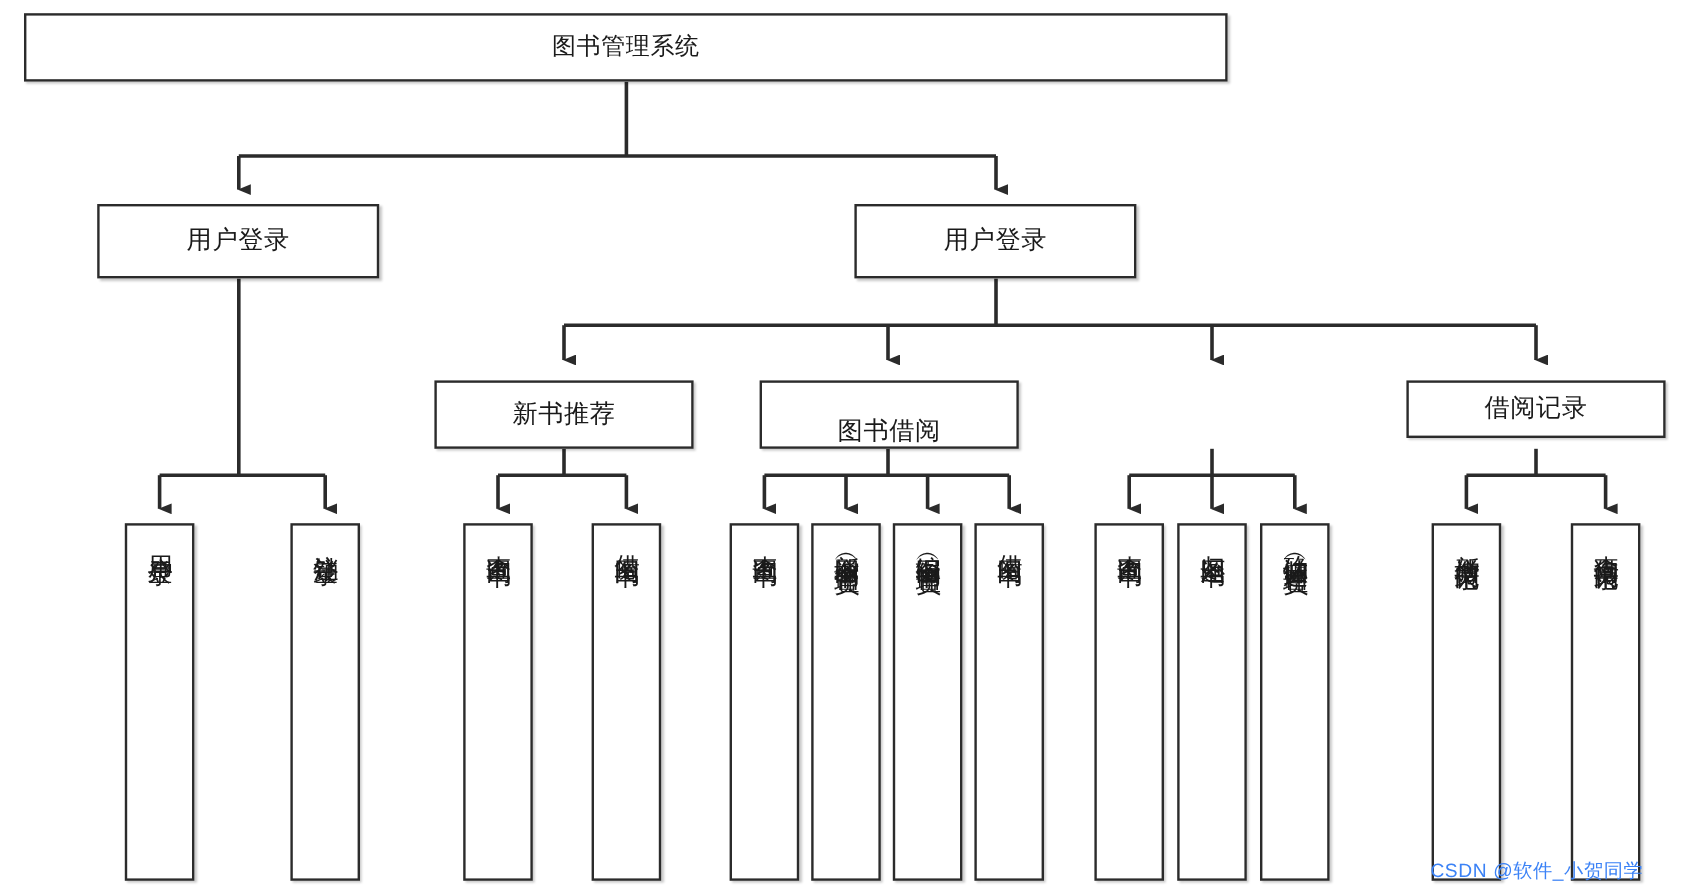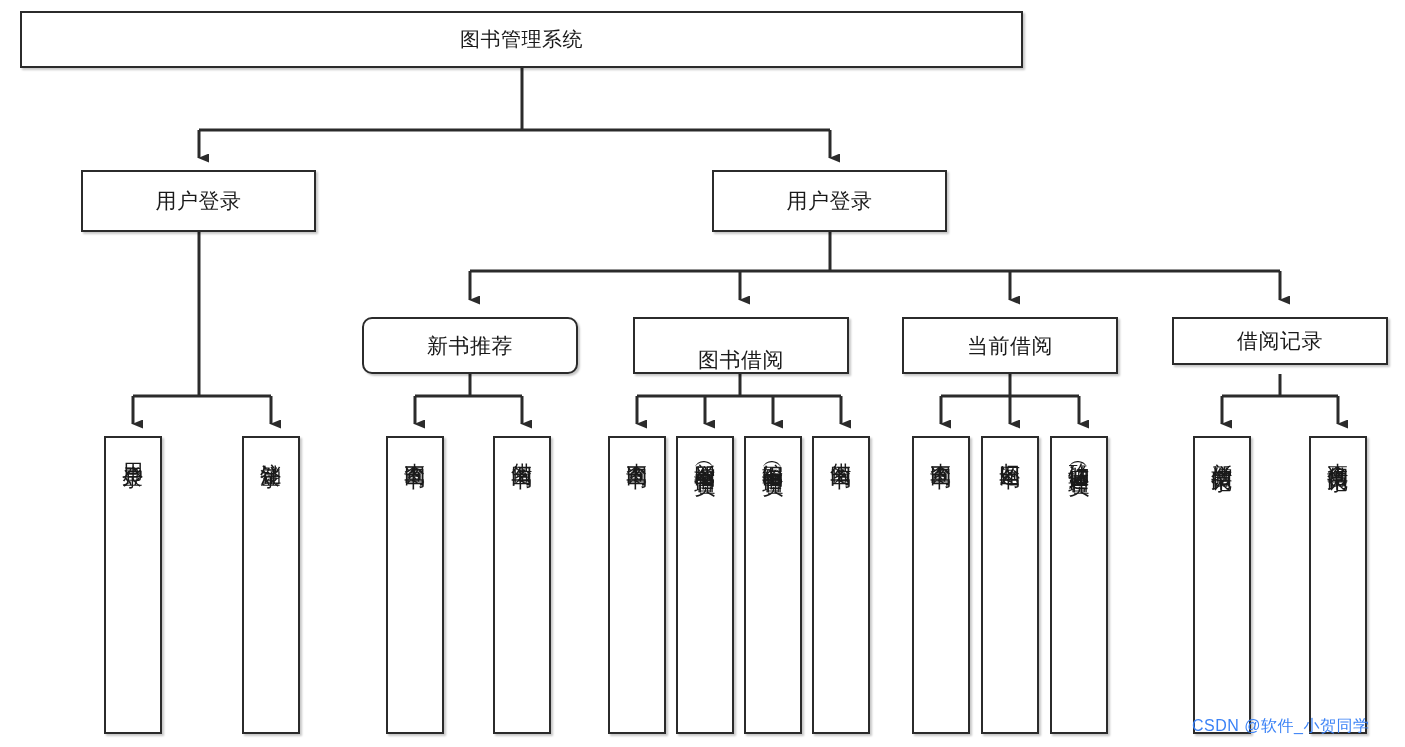--- a/index.html
+++ b/index.html
@@ -129,31 +129,28 @@
   </div>
 
   <div class="node" style="left:81px; top:170px; width:235px; height:62px;">
     <span class="label">用户登录</span>
   </div>
 
   <div class="node" style="left:712px; top:170px; width:235px; height:62px;">
     <span class="label">用户登录</span>
   </div>
 
-  <div class="node" style="left:362px; top:317px; width:216px; height:57px;border-radius:10px;">
+  <div class="node" style="left:362px; top:317px; width:216px; height:57px;">
     <span class="label">新书推荐</span>
   </div>
 
   <div class="node" style="left:633px; top:317px; width:216px; height:57px;align-items:flex-end;">
     <span class="label">图书借阅</span>
   </div>
 
-  <div class="node" style="left:902px; top:317px; width:216px; height:57px;">
-    <span class="label">当前借阅</span>
-  </div>
 
   <div class="node" style="left:1172px; top:317px; width:216px; height:48px;">
     <span class="label">借阅记录</span>
   </div>
 
   <div class="node vertical" style="left:104px; top:436px; width:58px; height:298px;">
     <span class="label">用户登录</span>
   </div>
 
   <div class="node vertical" style="left:242px; top:436px; width:58px; height:298px;">

